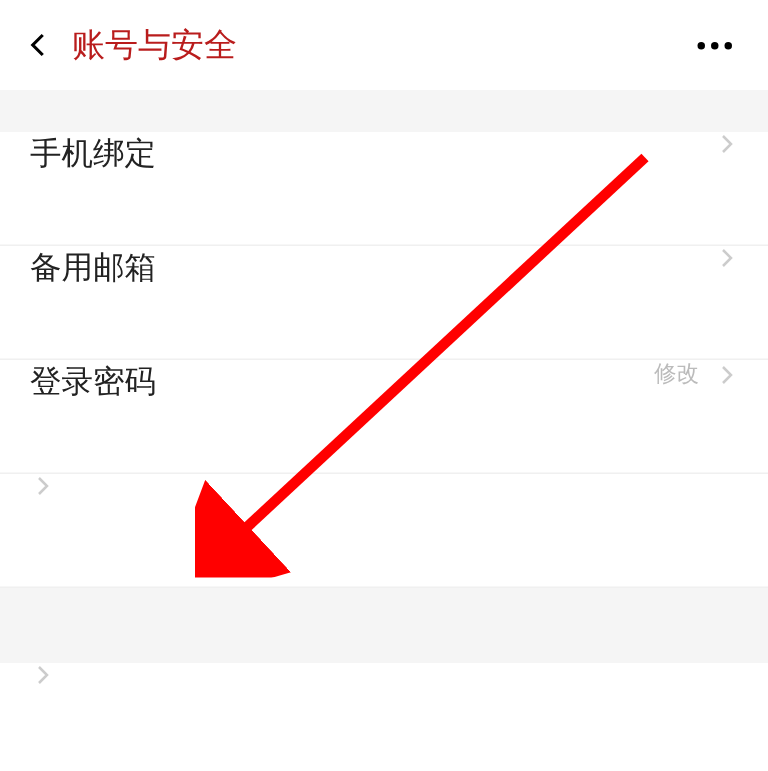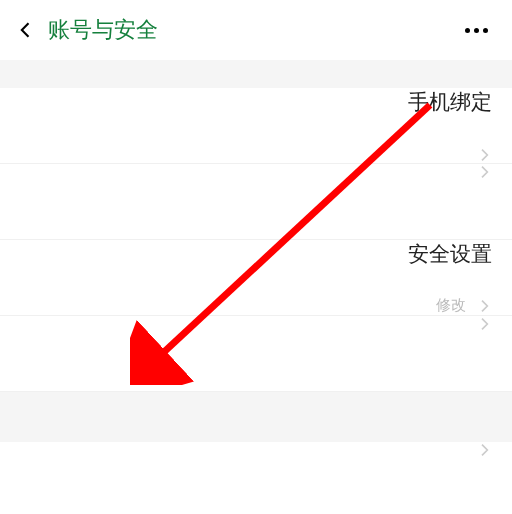--- a/index.html
+++ b/index.html
@@ -28,21 +28,21 @@
       gap: 12px;
     }
     .back-icon {
       width: 20px;
       height: 20px;
       cursor: pointer;
     }
     .page-title {
       font-size: 22px;
       font-weight: 500;
-      color: #15803d;
+      color: #b91c1c;
       font-family: Liberation Mono, monospace;
     }
     .more-icon {
       display: flex;
       gap: 4px;
       cursor: pointer;
       padding: 8px;
     }
     .more-icon span {
       width: 5px;
@@ -54,27 +54,26 @@
       height: 28px;
       background: #f5f5f5;
     }
     .gap-large {
       height: 50px;
       background: #f5f5f5;
     }
     .list-item {
       background: #fff;
       display: flex;
-      align-items: flex-end;
+      align-items: flex-start;
       justify-content: space-between;
       height: 76px;
       padding: 0 20px;
       border-bottom: 1px solid #f0f0f0;
       cursor: pointer;
-      flex-direction: column;
     }
     .list-item:last-of-type {
       border-bottom: none;
     }
     .item-label {
       font-size: 21px;
       color: #222;
     }
     .item-right {
       display: flex;
@@ -123,31 +122,32 @@
   <div class="item-right">
     <span class="chevron-icon">
       <svg viewBox="0 0 24 24" fill="none" stroke="#ccc" stroke-width="2.5">
         <polyline points="9,4 17,12 9,20"></polyline>
       </svg>
     </span>
   </div>
 </div>
 
 <div class="list-item">
+  <span class="item-label">备用邮箱</span>
   <div class="item-right">
     <span class="chevron-icon">
       <svg viewBox="0 0 24 24" fill="none" stroke="#ccc" stroke-width="2.5">
         <polyline points="9,4 17,12 9,20"></polyline>
       </svg>
     </span>
   </div>
 </div>
 
 <div class="list-item">
-  <span class="item-label">安全设置</span>
+  <span class="item-label">登录密码</span>
   <div class="item-right">
     <span class="item-value">修改</span>
     <span class="chevron-icon">
       <svg viewBox="0 0 24 24" fill="none" stroke="#ccc" stroke-width="2.5">
         <polyline points="9,4 17,12 9,20"></polyline>
       </svg>
     </span>
   </div>
 </div>
 

